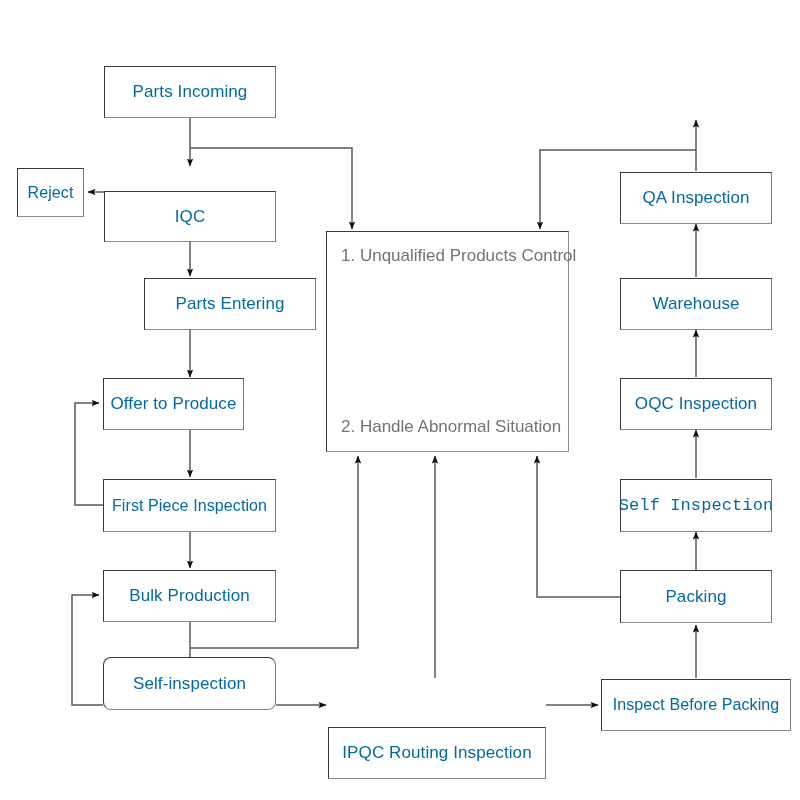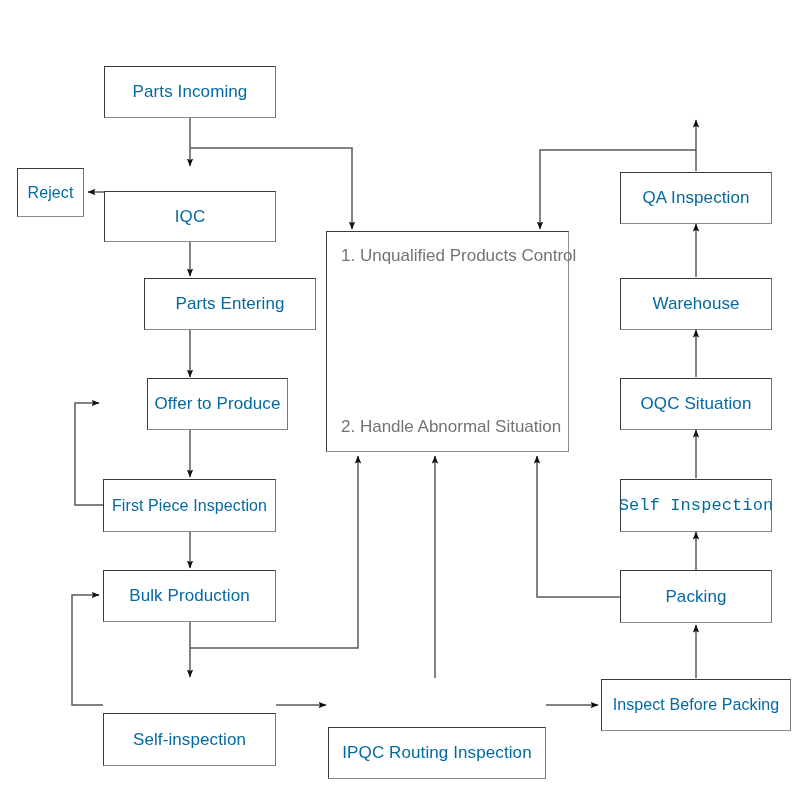--- a/index.html
+++ b/index.html
@@ -139,33 +139,33 @@
   </div>
 
   <div class="node" style="left:104px; top:167px; width:172px; height:51px;margin-top:24px;">
     <span>IQC</span>
   </div>
 
   <div class="node" style="left:104px; top:278px; width:172px; height:52px;margin-left:40px;">
     <span>Parts Entering</span>
   </div>
 
-  <div class="node" style="left:103px; top:378px; width:141px; height:52px;margin-left:44px;">
+  <div class="node" style="left:103px; top:378px; width:141px; height:52px;">
     <span>Offer to Produce</span>
   </div>
 
   <div class="node" style="left:103px; top:570px; width:173px; height:52px;">
     <span>Bulk Production</span>
   </div>
 
   <div class="node small-text" style="left:103px; top:479px; width:173px; height:53px;">
     <span>First Piece Inspection</span>
   </div>
 
-  <div class="node" style="left:103px; top:713px; width:173px; height:53px;">
+  <div class="node" style="left:103px; top:657px; width:173px; height:53px;border-radius:8px;">
     <span>Self-inspection</span>
   </div>
 
   <div class="control-box" style="left:326px; top:231px; width:243px; height:221px;">
     <div class="control-line">1. Unqualified Products Control</div>
     <div class="control-line">2. Handle Abnormal Situation</div>
   </div>
 
   <div class="node" style="left:328px; top:679px; width:218px; height:52px;margin-top:48px;">
     <span>IPQC Routing Inspection</span>
@@ -174,21 +174,21 @@
 
   <div class="node" style="left:620px; top:172px; width:152px; height:52px;">
     <span>QA Inspection</span>
   </div>
 
   <div class="node" style="left:620px; top:278px; width:152px; height:52px;">
     <span>Warehouse</span>
   </div>
 
   <div class="node" style="left:620px; top:378px; width:152px; height:52px;">
-    <span>OQC Situation</span>
+    <span>OQC Inspection</span>
   </div>
 
   <div class="node" style="left:620px; top:479px; width:152px; height:53px;font-family:Liberation Mono, monospace;">
     <span>Self Inspection</span>
   </div>
 
   <div class="node" style="left:620px; top:570px; width:152px; height:53px;">
     <span>Packing</span>
   </div>
 

